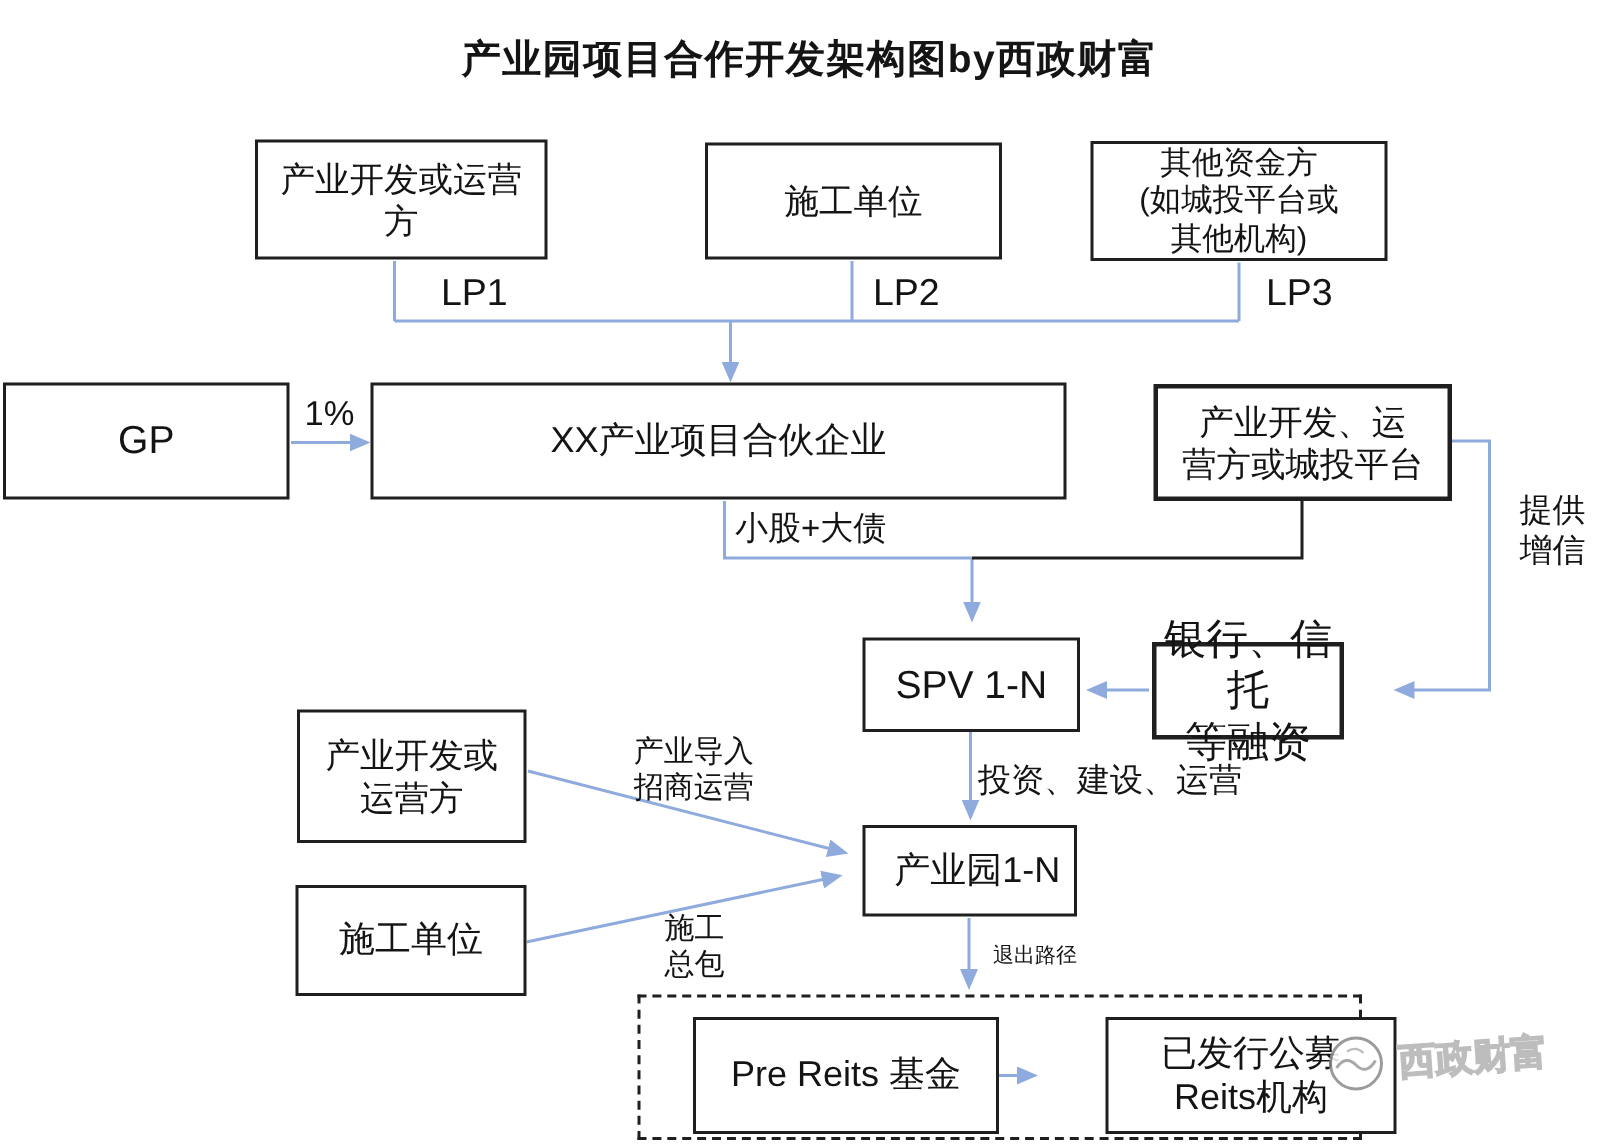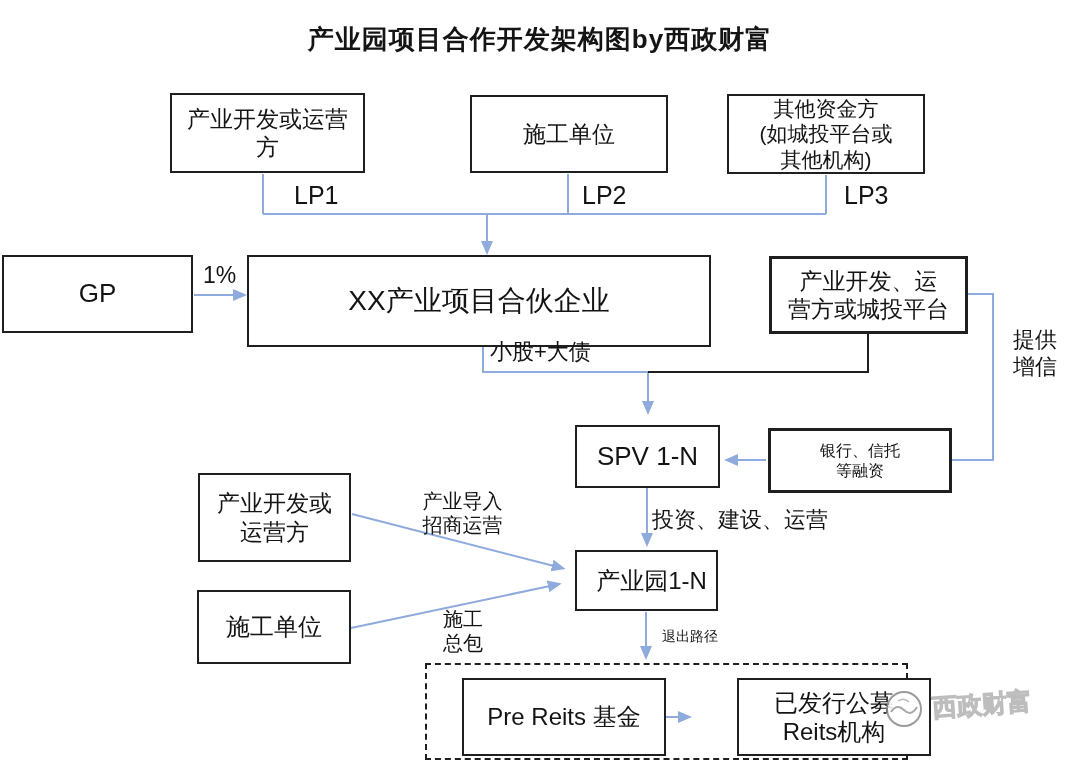--- a/index.html
+++ b/index.html
@@ -74,26 +74,26 @@
 <div class="title">产业园项目合作开发架构图by西政财富</div>
 
 <div class="box" style="left:170px;top:93px;width:195px;height:80px;font-size:23px;">产业开发或运营
 方</div>
 <div class="box" style="left:470px;top:95px;width:198px;height:78px;font-size:23px;">施工单位</div>
 <div class="box" style="left:727px;top:94px;width:198px;height:80px;font-size:21px;">其他资金方
 (如城投平台或
 其他机构)</div>
 
 <div class="box" style="left:2px;top:255px;width:191px;height:78px;font-size:26px;">GP</div>
-<div class="box" style="left:247px;top:255px;width:464px;height:92px;font-size:28px;">XX产业项目合伙企业</div>
+<div class="box" style="left:247px;top:255px;width:464px;height:78px;font-size:24px;">XX产业项目合伙企业</div>
 <div class="box thick" style="left:769px;top:256px;width:199px;height:78px;font-size:23px;">产业开发、运
 营方或城投平台</div>
 
 <div class="box" style="left:575px;top:425px;width:145px;height:63px;font-size:26px;">SPV 1-N</div>
-<div class="box thick" style="left:768px;top:428px;width:184px;height:65px;font-size:16px;">银行、信托
+<div class="box thick" style="left:768px;top:428px;width:128px;height:65px;font-size:28px;">银行、信托
 等融资</div>
 
 <div class="box" style="left:198px;top:473px;width:153px;height:89px;font-size:23px;">产业开发或
 运营方</div>
 <div class="box" style="left:197px;top:590px;width:154px;height:74px;font-size:24px;">施工单位</div>
 
 <div class="box" style="left:575px;top:550px;width:143px;height:61px;font-size:24px;padding-left:10px;">产业园1-N</div>
 
 <div class="dashed-zone" style="left:425px;top:663px;width:483px;height:97px;"></div>
 <div class="box" style="left:462px;top:678px;width:204px;height:78px;font-size:24px;">Pre Reits 基金</div>

